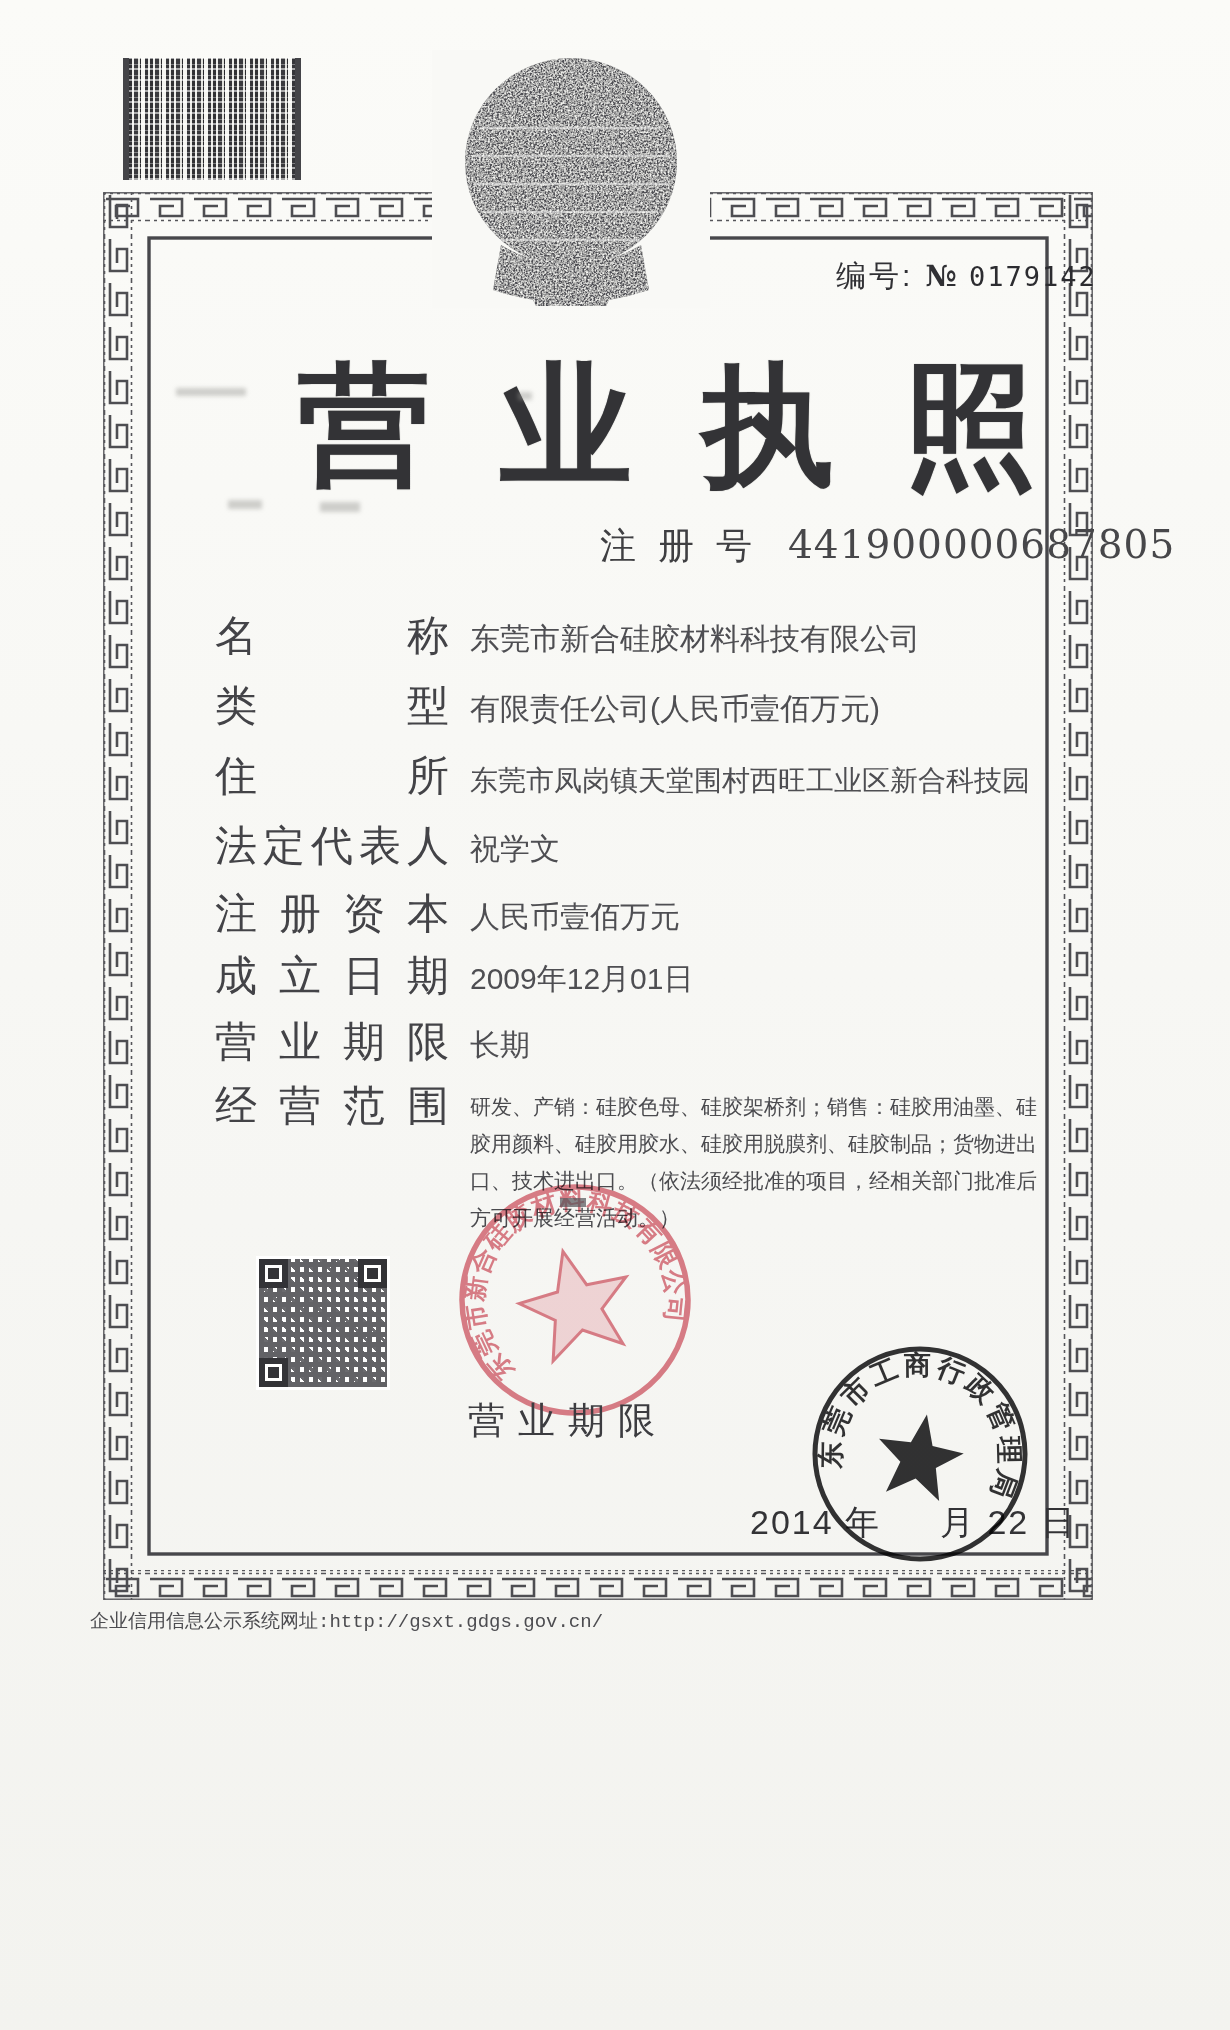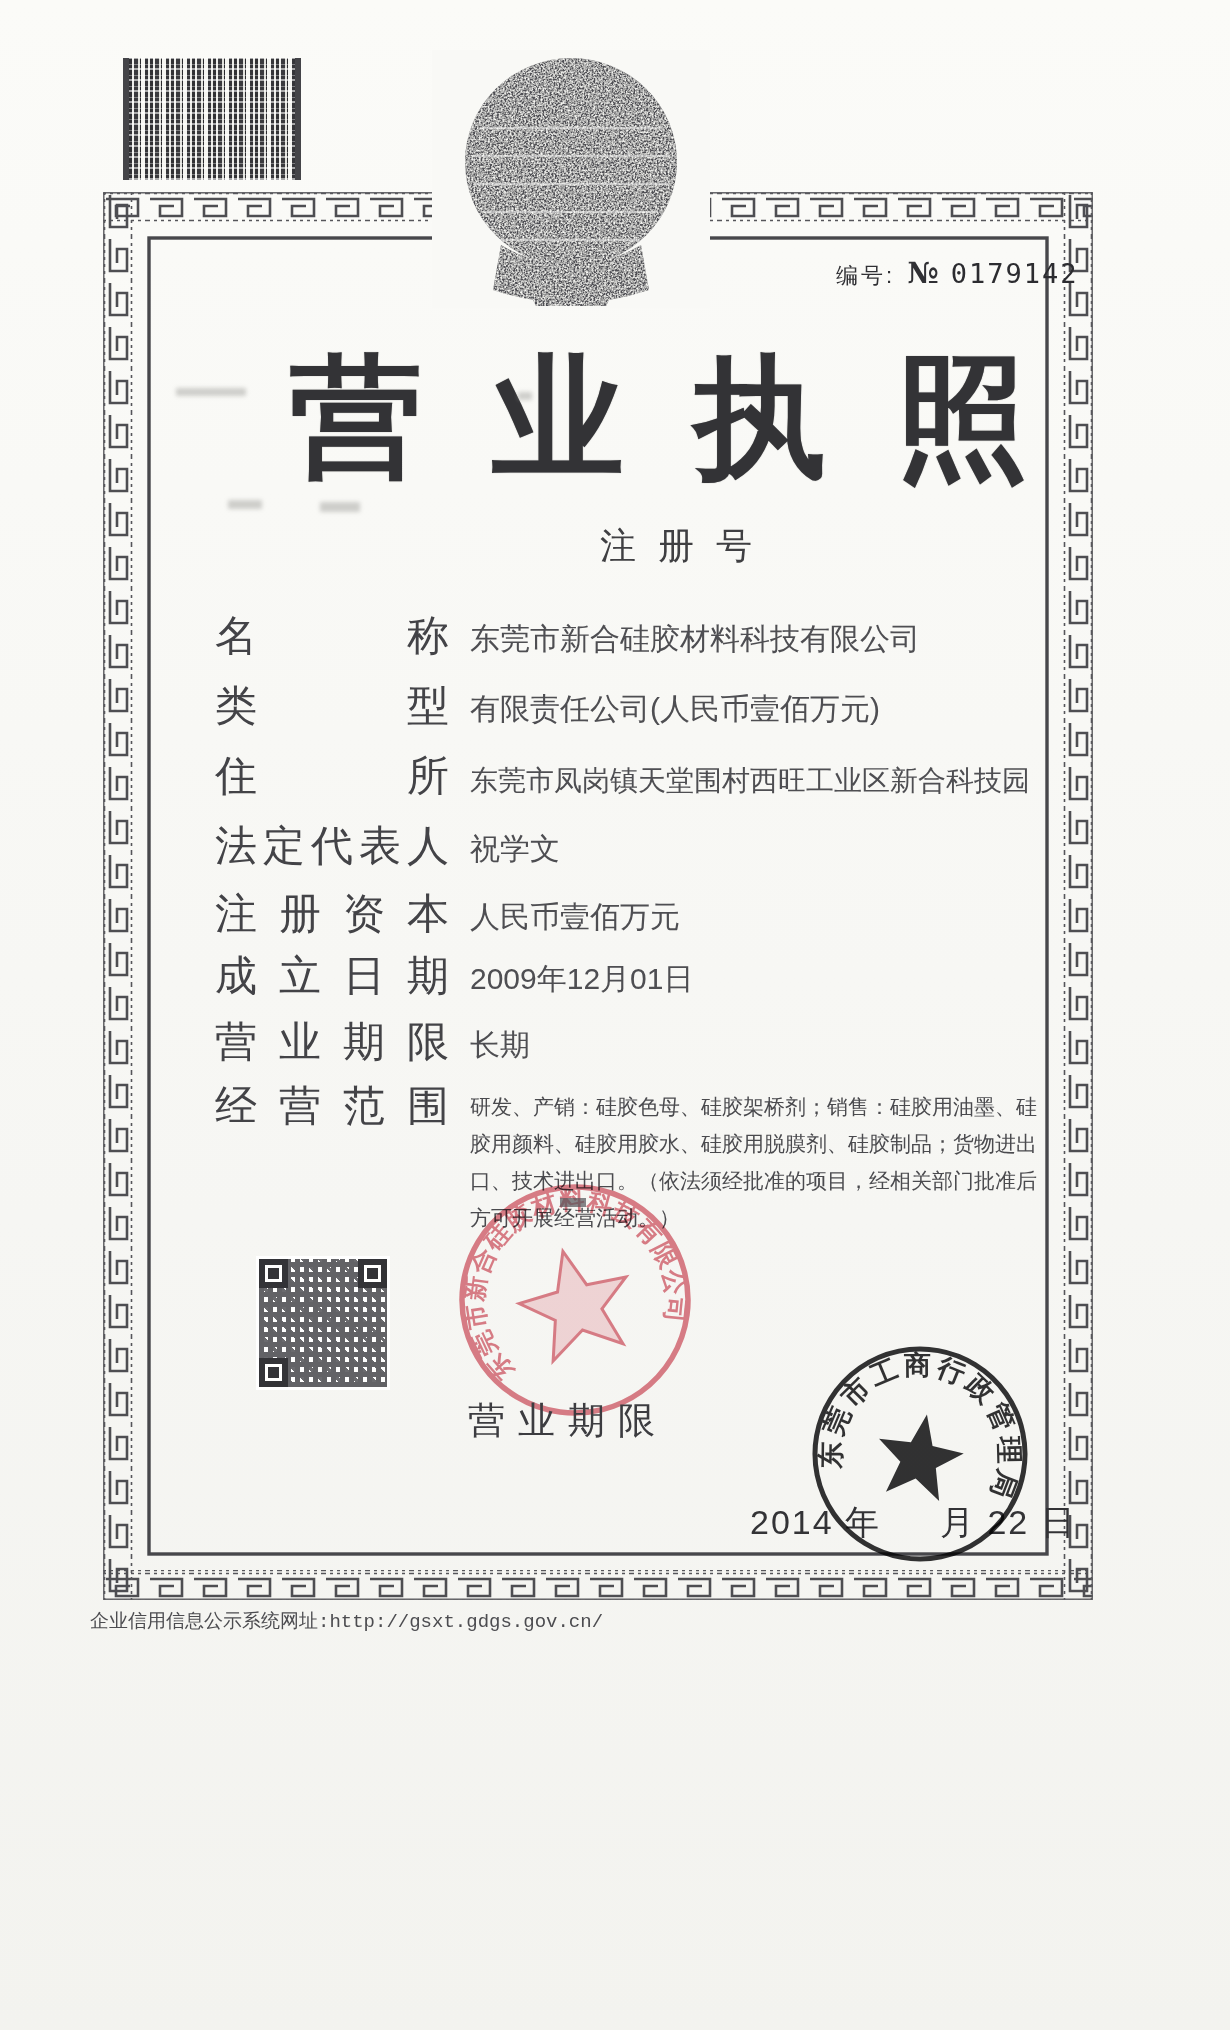--- a/index.html
+++ b/index.html
@@ -21,26 +21,26 @@
     border-left:6px solid #3a3a3e;border-right:6px solid #3a3a3e;
     filter:contrast(1.05);
     opacity:.93;
   }
   
   .frame{position:absolute;left:103px;top:192px;}
   
   .emblem-box{position:absolute;left:432px;top:50px;width:278px;height:258px;background:#f9f9f6;}
   
   .serial{position:absolute;left:836px;top:256px;display:flex;align-items:baseline;gap:12px;color:#303034;}
-  .serial .lbl{font-size:22px;letter-spacing:3px;}
+  .serial .lbl{font-size:30px;letter-spacing:3px;}
   .serial .nosign{font-family:"DejaVu Serif",serif;font-weight:bold;font-size:29px;}
   .serial .num{font-family:"DejaVu Sans Mono",monospace;font-size:27px;letter-spacing:2px;color:#2c2c30;}
   
   .title{
-    position:absolute;left:290px;top:330px;margin:0;
+    position:absolute;left:290px;top:330px;margin:8px;
     font-size:132px;font-weight:bold;color:#333336;
     letter-spacing:70px;white-space:nowrap;
     text-shadow:0 0 1px rgba(60,60,60,.6);
   }
   
   .regno{position:absolute;left:600px;top:522px;display:flex;align-items:baseline;}
   .regno-label{font-size:36px;color:#3f3f42;letter-spacing:22px;white-space:nowrap;}
   .regno-value{font-family:"DejaVu Serif",serif;font-size:39px;color:#47474a;margin-left:14px;letter-spacing:1px;}
   
   .fields{position:absolute;left:215px;top:612px;width:845px;}
@@ -141,20 +141,21 @@
   <div class="serial">
     <span class="lbl">编号:</span>
     <span class="nosign">№</span>
     <span class="num">0179142</span>
   </div>
 
   <h1 class="title">营业执照</h1>
 
   <div class="regno">
     <span class="regno-label">注册号</span>
+    <span class="regno-value">441900000687805</span>
   </div>
 
   <div class="fields">
     <div class="row r0">
       <div class="flabel ls2">名称</div>
       <div class="fvalue">东莞市新合硅胶材料科技有限公司</div>
     </div>
     <div class="row r1">
       <div class="flabel ls2">类型</div>
       <div class="fvalue">有限责任公司(人民币壹佰万元)</div>

